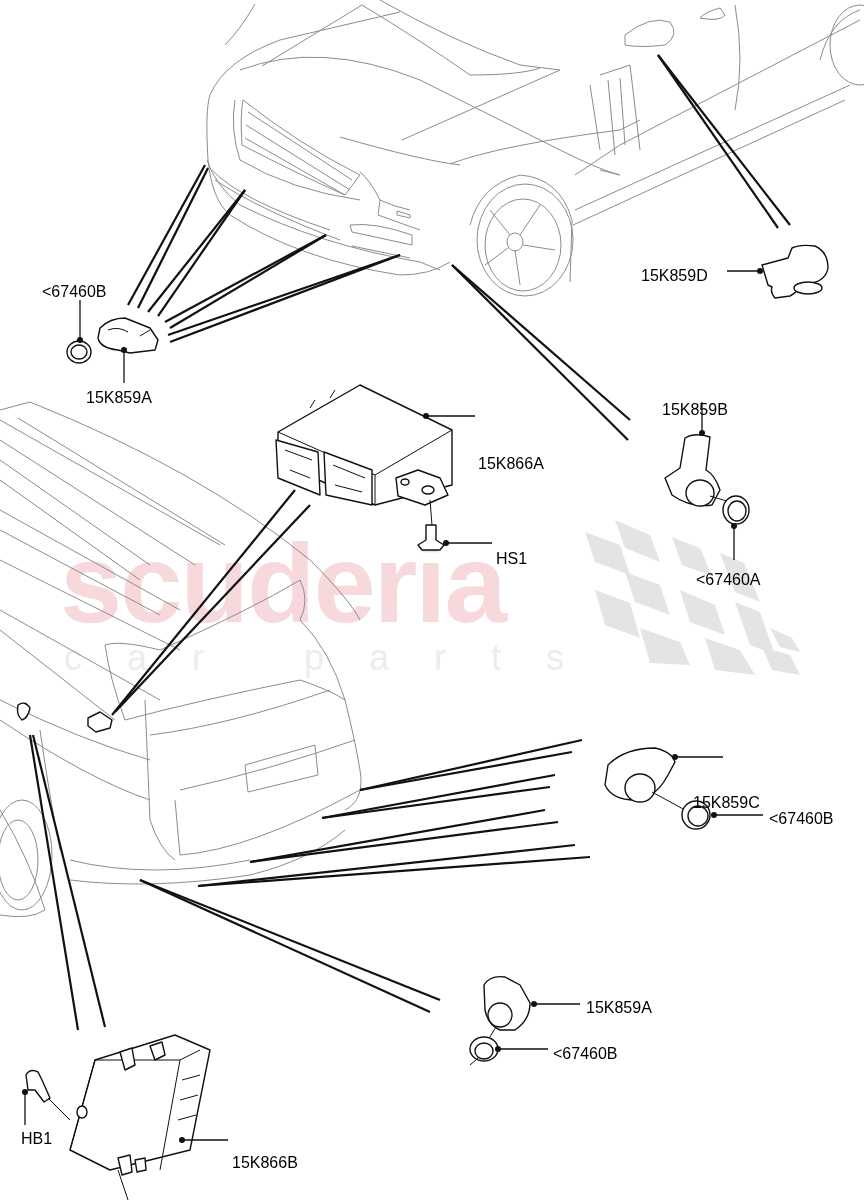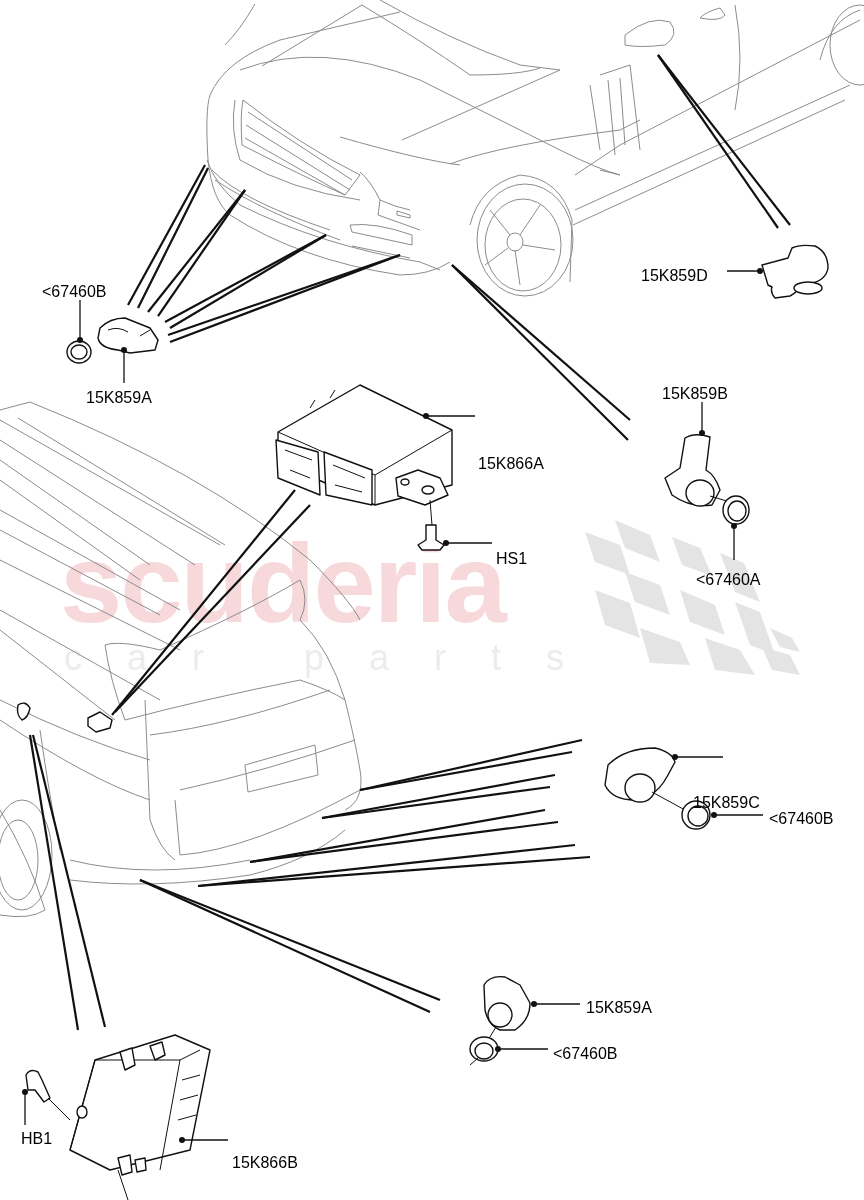--- a/index.html
+++ b/index.html
@@ -259,21 +259,21 @@
       <line class="callout" x1="182" y1="1140" x2="228" y2="1140"></line>
       <circle class="dot" cx="182" cy="1140" r="3"></circle>
     </g>
   </svg>
 
   <div class="label" style="left:42px;top:284px;">&lt;67460B</div>
   <div class="label" style="left:86px;top:390px;">15K859A</div>
   <div class="label" style="left:641px;top:268px;">15K859D</div>
   <div class="label" style="left:478px;top:412px;margin-top:44px;">15K866A</div>
   <div class="label" style="left:496px;top:539px;margin-top:12px;">HS1</div>
-  <div class="label" style="left:662px;top:386px;text-align:right;">15K859B</div>
+  <div class="label" style="left:662px;top:402px;text-align:right;">15K859B</div>
   <div class="label" style="left:696px;top:572px;">&lt;67460A</div>
   <div class="label" style="left:693px;top:753px;margin-top:42px;">15K859C</div>
   <div class="label" style="left:769px;top:811px;">&lt;67460B</div>
   <div class="label" style="left:586px;top:1000px;">15K859A</div>
   <div class="label" style="left:553px;top:1046px;">&lt;67460B</div>
   <div class="label" style="left:21px;top:1131px;">HB1</div>
   <div class="label" style="left:232px;top:1131px;margin-top:24px;">15K866B</div>
 </div>
 
 </body></html>

